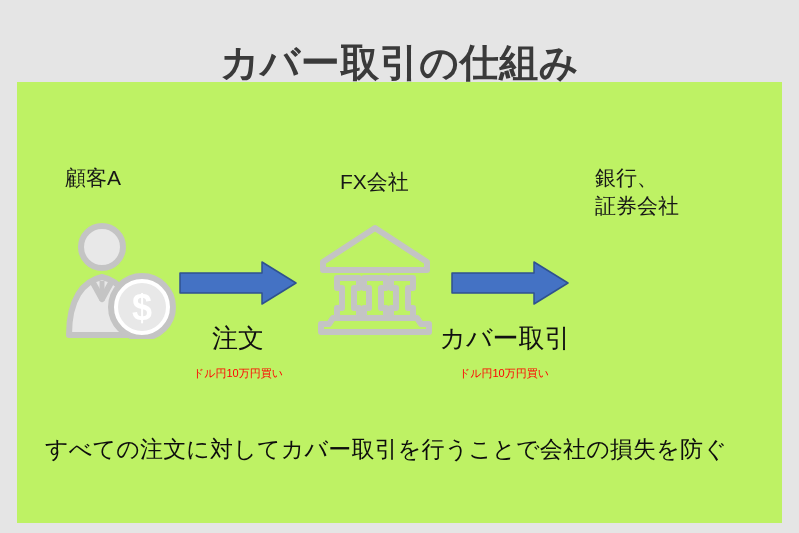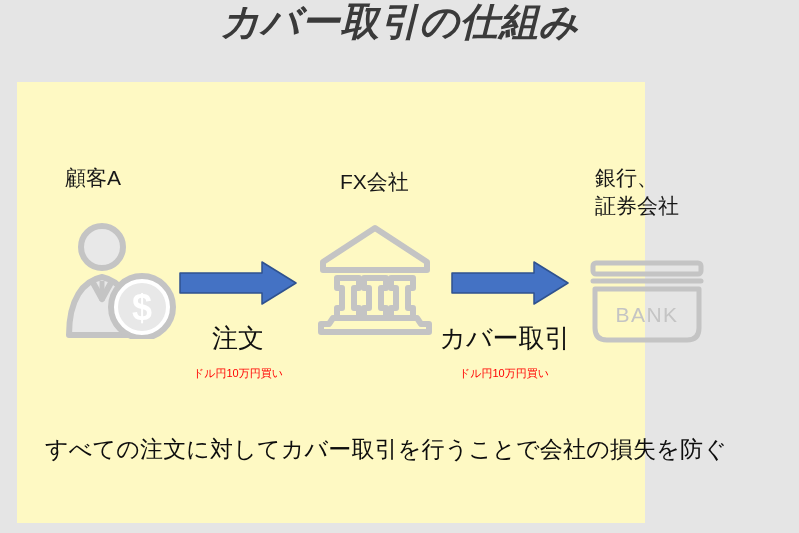--- a/index.html
+++ b/index.html
@@ -16,41 +16,40 @@
   }
 
   
   .title-bar {
     position: absolute;
     left: 0;
     top: 0;
     width: 799px;
     height: 82px;
     display: flex;
-    align-items: flex-start;
+    align-items: flex-end;
     justify-content: center;
-    font-style: italic;
   }
   .title-text {
     font-size: 39px;
     font-weight: 700;
     color: #3a3a3a;
     letter-spacing: 0.5px;
     line-height: 1;
     margin-top: 2px;
   }
 
   
   .card {
     position: absolute;
     left: 17px;
     top: 82px;
-    width: 628px;
+    width: 765px;
     height: 441px;
-    background: #fef9c3;
+    background: #bef264;
   }
 
   
   .node-label {
     position: absolute;
     font-size: 21px;
     color: #171717;
     line-height: 1.32;
     white-space: pre;
   }
@@ -168,30 +167,20 @@
 
         <path d="M22 58 L44 58 L44 68 L39 68 L39 88 L44 88 L44 98 L22 98 L22 88 L27 88 L27 68 L22 68 Z"></path>
         <path d="M49 58 L71 58 L71 68 L66 68 L66 88 L71 88 L71 98 L49 98 L49 88 L54 88 L54 68 L49 68 Z"></path>
         <path d="M76 58 L98 58 L98 68 L93 68 L93 88 L98 88 L98 98 L76 98 L76 88 L81 88 L81 68 L76 68 Z"></path>
 
         <path d="M6 112 L6 104 L14 104 L18 98 L102 98 L106 104 L114 104 L114 112 Z"></path>
       </g>
     </svg>
   </div>
 
-  <div class="bankcard-icon">
-    <svg width="120" height="85" viewBox="0 0 120 85" xmlns="http://www.w3.org/2000/svg">
-      <g fill="none" stroke="#c4c4c4" stroke-linejoin="round">
-        <rect x="6" y="3" width="108" height="11" rx="3" stroke-width="5"></rect>
-        <line x1="6" y1="21" x2="114" y2="21" stroke-width="5" stroke-linecap="round"></line>
-        <path d="M8 29 L112 29 L112 68 Q112 80 100 80 L20 80 Q8 80 8 68 Z" stroke-width="5"></path>
-      </g>
-      <text x="60" y="62" font-family="'Liberation Sans', sans-serif" font-size="21" fill="#c4c4c4" text-anchor="middle" letter-spacing="1.5">BANK</text>
-    </svg>
-  </div>
 
   <div class="arrow" id="arrow-order">
     <svg width="120" height="46" viewBox="0 0 120 46" xmlns="http://www.w3.org/2000/svg">
       <path d="M2 13 L84 13 L84 2 L118 23 L84 44 L84 33 L2 33 Z" fill="#4472c4" stroke="#2f528f" stroke-width="1.5" stroke-linejoin="round"></path>
     </svg>
   </div>
 
   <div class="arrow" id="arrow-cover">
     <svg width="120" height="46" viewBox="0 0 120 46" xmlns="http://www.w3.org/2000/svg">
       <path d="M2 13 L84 13 L84 2 L118 23 L84 44 L84 33 L2 33 Z" fill="#4472c4" stroke="#2f528f" stroke-width="1.5" stroke-linejoin="round"></path>

